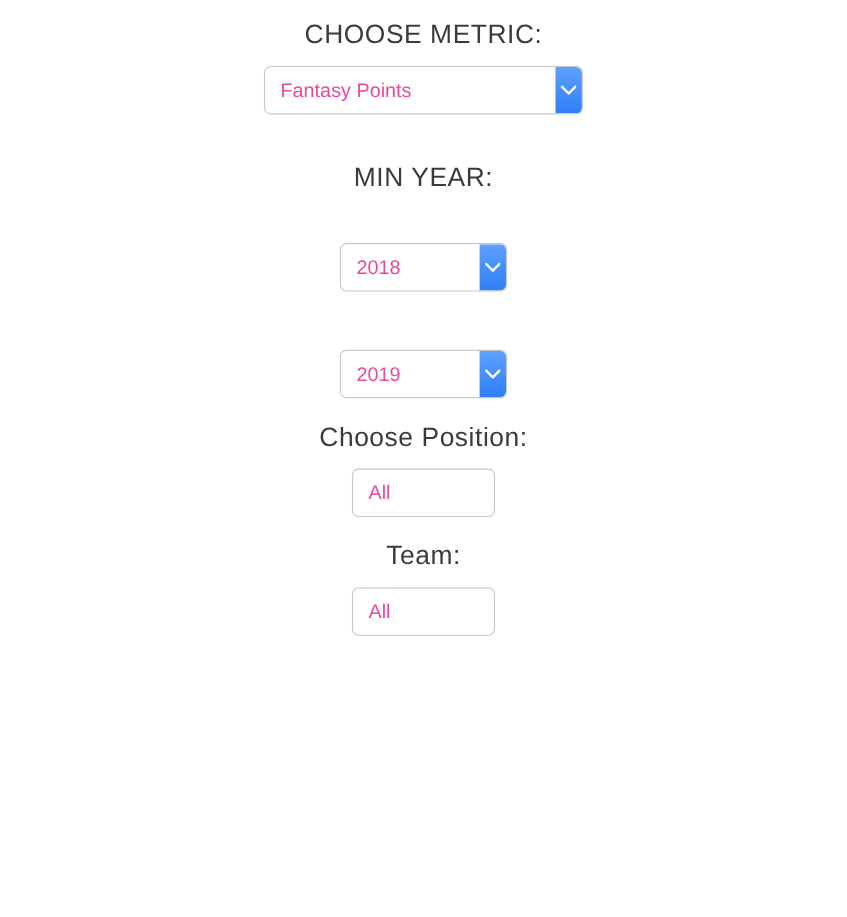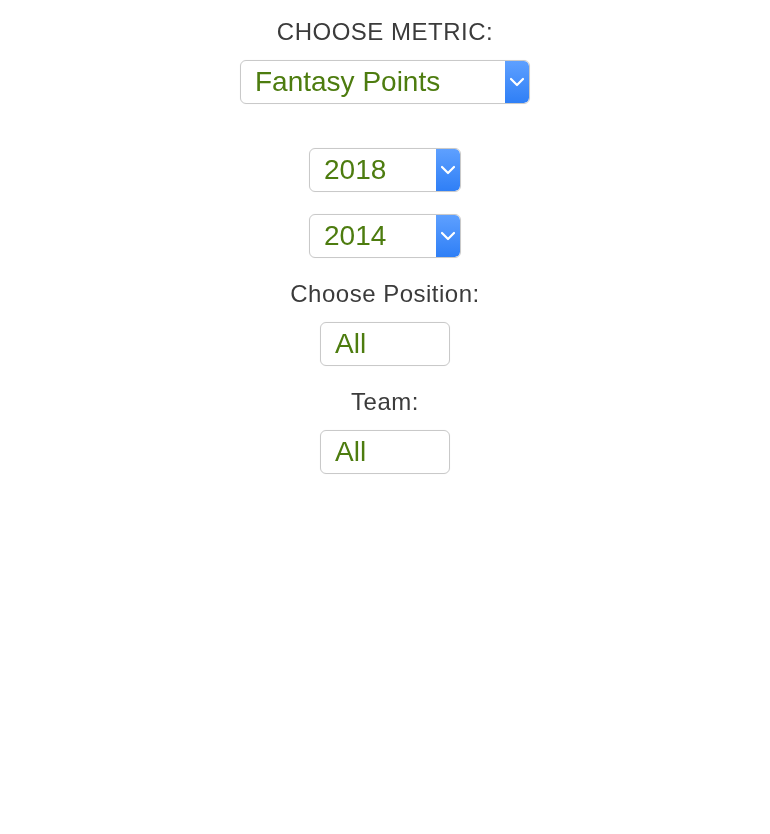--- a/index.html
+++ b/index.html
@@ -42,22 +42,22 @@
     display: flex;
     align-items: stretch;
     overflow: hidden;
     cursor: default;
     box-shadow: 0 0 0 0.5px rgba(0,0,0,0.02);
   }
   .select-text {
     display: flex;
     align-items: center;
     padding: 0 12px 0 14px;
-    font-size: 28px;
-    color: #4d7c0f;
+    font-size: 18px;
+    color: #ec4899;
     white-space: nowrap;
   }
   .select-btn {
     width: 36px;
     background: linear-gradient(180deg, #5ea0ff 0%, #2f7ff6 100%);
     display: flex;
     align-items: center;
     justify-content: center;
     border-left: 0;
     border-top-right-radius: 5px;
@@ -65,21 +65,21 @@
   }
   .select-btn svg {
     width: 14px;
     height: 10px;
     display: block;
   }
   
   .w-lg .select-text { min-width: 238px; }
   .w-lg { width: 288px; }
   .w-md .select-text { min-width: 100px; }
-  .w-md { width: 150px; }
+  .w-md { width: 150px; margin-top: 31px; }
   .w-sm .select-text { min-width: 78px; }
   .w-sm { width: 128px; gap: 29px; }
 </style>
 </head>
 <body>
 
 <div class="form">
 
   <div class="field">
     <div class="label upper">Choose Metric:</div>
@@ -90,33 +90,34 @@
           <path d="M1 2 L7 8 L13 2" stroke="#ffffff" stroke-width="2.2" fill="none" stroke-linecap="round" stroke-linejoin="round"></path>
         </svg>
       </div>
     </div>
   </div>
 
   <div class="field">
   </div>
 
   <div class="field">
+    <div class="label upper">Min Year:</div>
     <div class="select w-md">
       <div class="select-text">2018</div>
       <div class="select-btn">
         <svg viewBox="0 0 14 10">
           <path d="M1 2 L7 8 L13 2" stroke="#ffffff" stroke-width="2.2" fill="none" stroke-linecap="round" stroke-linejoin="round"></path>
         </svg>
       </div>
     </div>
   </div>
 
   <div class="field">
     <div class="select w-md">
-      <div class="select-text">2014</div>
+      <div class="select-text">2019</div>
       <div class="select-btn">
         <svg viewBox="0 0 14 10">
           <path d="M1 2 L7 8 L13 2" stroke="#ffffff" stroke-width="2.2" fill="none" stroke-linecap="round" stroke-linejoin="round"></path>
         </svg>
       </div>
     </div>
   </div>
 
   <div class="field">
     <div class="label">Choose Position:</div>

